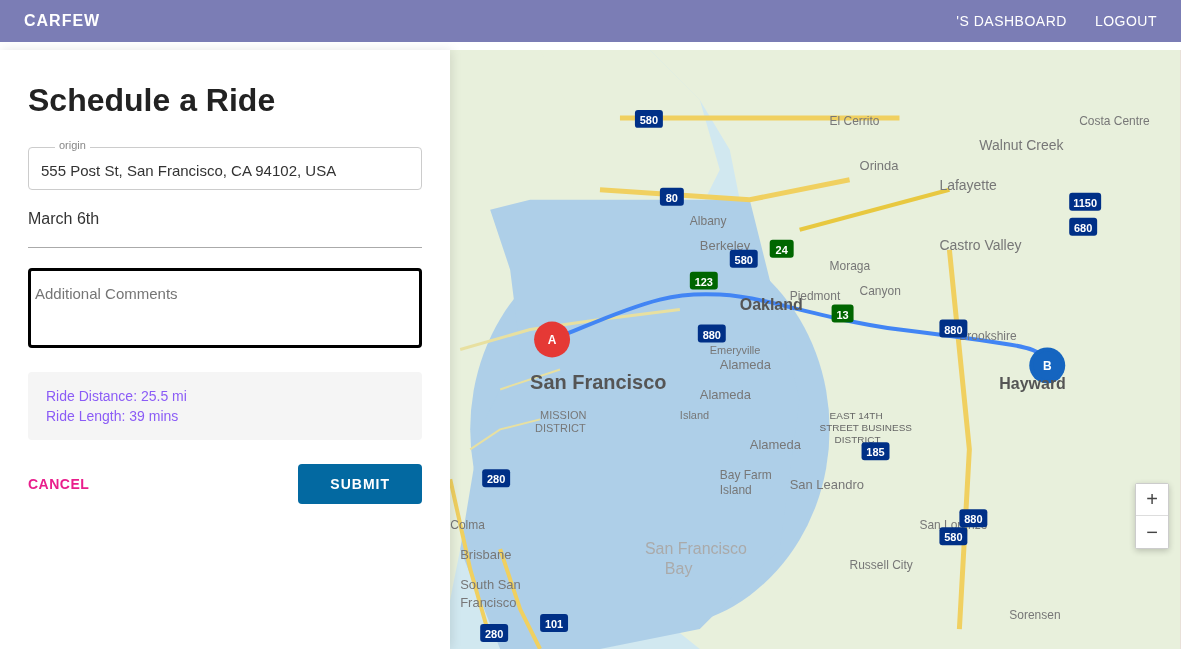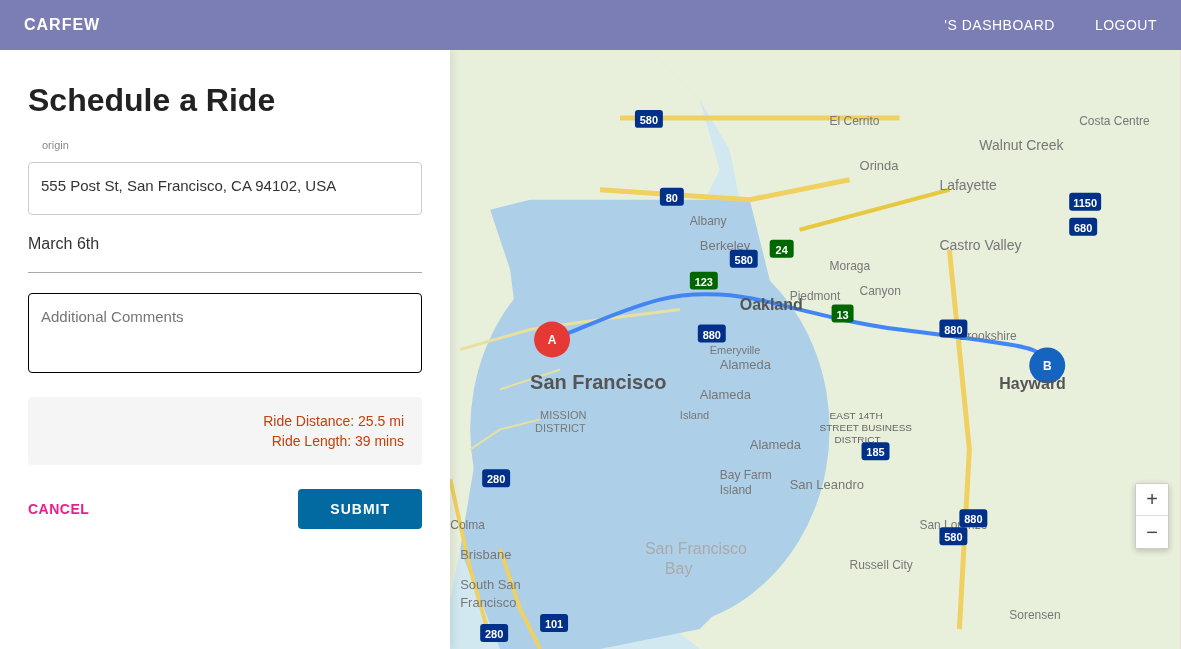--- a/index.html
+++ b/index.html
@@ -12,40 +12,40 @@
       font-family: 'Segoe UI', Arial, sans-serif;
       width: 1181px;
       height: 649px;
       overflow: hidden;
       position: relative;
     }
 
     
     .header {
       width: 100%;
-      height: 50px;
+      height: 42px;
       background-color: #7b7db5;
       display: flex;
       align-items: center;
       justify-content: space-between;
       padding: 0 24px;
       position: relative;
       z-index: 10;
     }
 
     .header-logo {
       color: white;
       font-weight: 700;
       font-size: 16px;
       letter-spacing: 1px;
     }
 
     .header-nav {
       display: flex;
-      gap: 40px;
+      gap: 28px;
     }
 
     .header-nav a {
       color: white;
       text-decoration: none;
       font-size: 14px;
       font-weight: 500;
       letter-spacing: 0.5px;
     }
 
@@ -88,38 +88,37 @@
     }
 
     .field-group {
       position: relative;
       margin-bottom: 20px;
     }
 
     .field-label {
       position: absolute;
       top: -8px;
-      left: 10px;
+      left: 27px;
       background: white;
       padding: 0 4px;
       font-size: 11px;
       color: #888;
       z-index: 1;
     }
 
     .field-input {
       width: 100%;
       border: 1px solid #ccc;
       border-radius: 4px;
-      padding: 14px 12px 20px 12px;
+      padding: 14px 12px 10px 12px;
       font-size: 15px;
       color: #333;
       outline: none;
       background: white;
-      margin-top: 15px;
     }
 
     
     .date-group {
       margin-bottom: 20px;
     }
 
     .date-label {
       font-size: 11px;
       color: #888;
@@ -135,44 +134,43 @@
       display: block;
     }
 
     
     .comments-group {
       margin-bottom: 20px;
     }
 
     .comments-textarea {
       width: 100%;
-      border: 1px solid #000000;
+      border: 3px solid #000000;
       border-radius: 4px;
-      padding: 14px 12px;
+      padding: 14px 4px;
       font-size: 15px;
       color: #999;
       min-height: 80px;
       resize: none;
       outline: none;
       font-family: inherit;
     }
 
     
     .ride-info-box {
       background: #f5f5f5;
       border-radius: 4px;
       padding: 16px 18px;
       margin-bottom: 24px;
     }
 
     .ride-info-line {
       font-size: 14px;
-      color: #c2410c;
+      color: #8b5cf6;
       margin-bottom: 4px;
-      text-align: right;
     }
 
     .ride-info-line:last-child {
       margin-bottom: 0;
     }
 
     
     .buttons-row {
       display: flex;
       justify-content: space-between;

